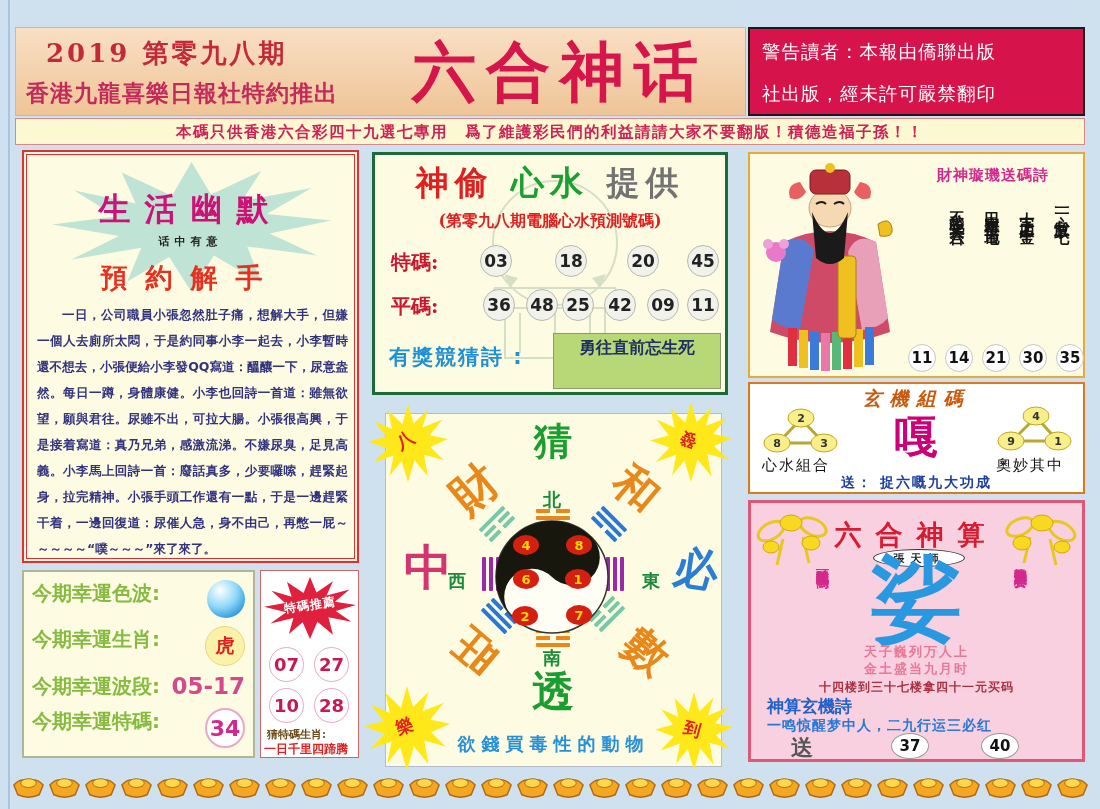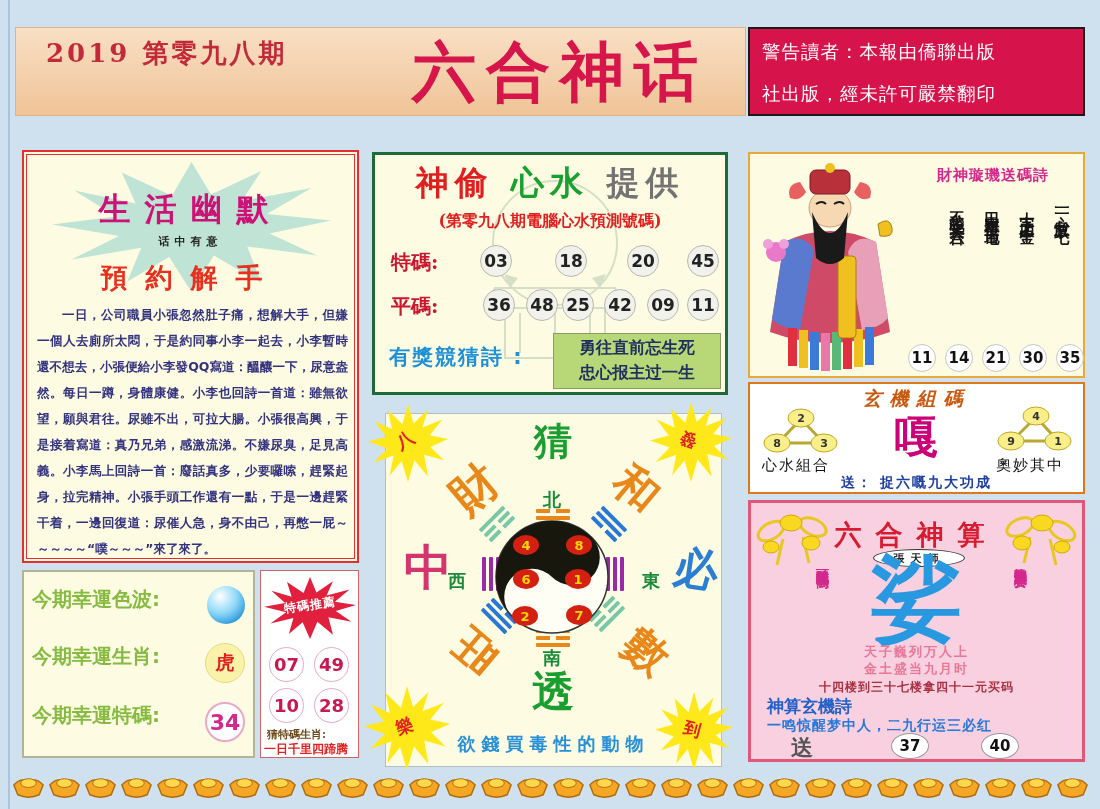--- a/index.html
+++ b/index.html
@@ -21,56 +21,62 @@
   .lucky-row{display:flex;align-items:flex-start;justify-content:space-between;}
   .ingot-row{display:flex;align-items:center;justify-content:center;gap:1px;}
 </style>
 </head>
 <body>
 
 <div class="page">
 
   <div class="abs" style="left:15px;top:27px;width:731px;height:89px;background:linear-gradient(180deg,#f9dfc4,#efc497);border:1px solid #e0b088;box-sizing:border-box;">
     <div class="abs serif" style="left:30px;top:8px;font-size:26px;font-weight:bold;color:#c22a3a;letter-spacing:3px;">2019 第零九八期</div>
+    <div class="abs serif" style="left:10px;top:50px;font-size:23px;font-weight:bold;color:#c22a5a;letter-spacing:1px;">香港九龍喜樂日報社特約推出</div>
     <div class="abs serif" style="left:396px;top:2px;font-size:64px;font-weight:900;color:#d6154a;letter-spacing:10px;line-height:84px;">六合神话</div>
   </div>
   <div class="abs" style="left:748px;top:27px;width:337px;height:89px;background:#d6134b;border:2px solid #1a1a1a;box-sizing:border-box;color:#fff;">
     <div class="abs serif" style="left:12px;top:10px;font-size:18.5px;letter-spacing:1px;">警告讀者：本報由僑聯出版</div>
     <div class="abs serif" style="left:12px;top:52px;font-size:18.5px;letter-spacing:1px;">社出版，經未許可嚴禁翻印</div>
   </div>
 
+  <div class="abs ctr serif" style="left:15px;top:118px;width:1070px;height:27px;background:#fcf8d2;border:1px solid #d88888;box-sizing:border-box;color:#cc2255;font-weight:bold;font-size:15.5px;line-height:25px;letter-spacing:1.5px;">本碼只供香港六合彩四十九選七專用　爲了維護彩民們的利益請請大家不要翻版！積德造福子孫！！</div>
 
   <div class="panel" style="left:22px;top:150px;width:337px;height:413px;border:2px solid #e23030;box-shadow:inset 0 0 0 2px #fdfbe2, inset 0 0 0 3px #e23030;box-sizing:border-box;">
     <div class="abs star24" style="left:28px;top:10px;width:279px;height:130px;background:#bfe3d4;"></div>
     <div class="abs ctr serif" style="left:0;top:36px;width:100%;font-size:32px;font-weight:700;color:#cc1177;letter-spacing:14px;">生活幽默</div>
     <div class="abs ctr serif" style="left:0;top:82px;width:100%;font-size:11px;font-weight:bold;color:#222;letter-spacing:5px;">话中有意</div>
     <div class="abs ctr" style="left:0;top:108px;width:100%;font-size:27px;font-weight:900;color:#e8301e;letter-spacing:18px;">預約解手</div>
     <div class="abs" style="left:13px;top:150px;width:311px;font-size:12.5px;font-weight:bold;color:#32327e;line-height:26px;text-align:justify;text-indent:2em;">一日，公司職員小張忽然肚子痛，想解大手，但嫌一個人去廁所太悶，于是約同事小李一起去，小李暫時還不想去，小張便給小李發QQ寫道：醞釀一下，尿意盎然。每日一蹲，身體康健。小李也回詩一首道：雖無欲望，願與君往。尿雖不出，可拉大腸。小張很高興，于是接着寫道：真乃兄弟，感激流涕。不嫌尿臭，足見高義。小李馬上回詩一首：廢話真多，少要囉嗦，趕緊起身，拉完精神。小張手頭工作還有一點，于是一邊趕緊干着，一邊回復道：尿催人急，身不由己，再憋一屁～～～～～“噗～～～”來了來了。</div>
   </div>
 
   <div class="panel" style="left:22px;top:570px;width:233px;height:188px;border:2px solid #b0b59a;box-sizing:border-box;display:flex;flex-direction:column;justify-content:space-around;padding:4px 8px;">
     <div class="lucky-row">
       <span style="font-size:20px;font-weight:bold;color:#85bb40;">今期幸運色波:</span>
       <span style="width:38px;height:38px;border-radius:50%;background:radial-gradient(circle at 35% 28%, #ffffff, #8fd8f8 45%, #1e8ed8 85%);"></span>
     </div>
     <div class="lucky-row">
       <span style="font-size:20px;font-weight:bold;color:#85bb40;">今期幸運生肖:</span>
       <span class="numc" style="width:40px;height:40px;background:#faf2a8;border:1px solid #e8d880;color:#e02020;font-weight:bold;font-size:19px;">虎</span>
     </div>
     <div class="lucky-row">
+      <span style="font-size:20px;font-weight:bold;color:#85bb40;">今期幸運波段:</span>
+      <span style="color:#d4498c;font-weight:900;font-size:23px;">05-17</span>
+    </div>
+    <div class="lucky-row">
       <span style="font-size:20px;font-weight:bold;color:#85bb40;">今期幸運特碼:</span>
       <span class="numc" style="width:40px;height:40px;background:#fff;border:2px solid #eaa8c8;color:#d4298c;font-weight:900;font-size:22px;">34</span>
     </div>
   </div>
 
   <div class="abs" style="left:260px;top:570px;width:99px;height:188px;background:#fff;border:1px solid #cc6666;box-sizing:border-box;">
     <div class="abs star24" style="left:3px;top:6px;width:92px;height:62px;background:#e0203c;"></div>
     <div class="abs ctr" style="left:3px;top:26px;width:92px;color:#fff;font-size:12px;font-weight:bold;transform:rotate(-8deg);letter-spacing:1px;">特碼推薦</div>
     <div class="abs numc" style="left:8px;top:76px;width:35px;height:35px;background:#fff;border:1.5px solid #eaa8c8;color:#c81850;font-weight:900;font-size:18px;">07</div>
-    <div class="abs numc" style="left:53px;top:76px;width:35px;height:35px;background:#fff;border:1.5px solid #eaa8c8;color:#c81850;font-weight:900;font-size:18px;">49</div>
+    <div class="abs numc" style="left:53px;top:76px;width:35px;height:35px;background:#fff;border:1.5px solid #eaa8c8;color:#c81850;font-weight:900;font-size:18px;">27</div>
     <div class="abs numc" style="left:8px;top:117px;width:35px;height:35px;background:#fff;border:1.5px solid #eaa8c8;color:#c81850;font-weight:900;font-size:18px;">10</div>
     <div class="abs numc" style="left:53px;top:117px;width:35px;height:35px;background:#fff;border:1.5px solid #eaa8c8;color:#c81850;font-weight:900;font-size:18px;">28</div>
     <div class="abs serif" style="left:6px;top:156px;font-size:11px;font-weight:bold;color:#6a4a1a;">猜特碼生肖:</div>
     <div class="abs serif" style="left:3px;top:170px;font-size:12px;font-weight:900;color:#e02020;">一日千里四蹄腾</div>
   </div>
 
   <div class="panel" style="left:372px;top:152px;width:356px;height:243px;border:3px solid #1c6b38;box-sizing:border-box;">
     <svg class="abs" style="left:75px;top:18px;opacity:.3;" width="210" height="205" viewBox="0 0 210 205">
       <circle cx="105" cy="70" r="62" fill="none" stroke="#7aa089" stroke-width="2"></circle>
       <path d="M45 115 h120 l10 20 h-140 z M55 135 v50 h100 v-50 M70 140 v40 M105 140 v40 M140 140 v40" fill="none" stroke="#7aa089" stroke-width="2"></path>
@@ -90,21 +96,20 @@
     <div class="abs serif" style="left:16px;top:138px;font-size:20px;font-weight:900;color:#c81830;">平碼:</div>
     <div class="abs numc gray-c" style="left:102px;top:134px;width:32px;height:32px;font-size:17px;margin-left:6px;">36</div>
     <div class="abs numc gray-c" style="left:151px;top:134px;width:32px;height:32px;font-size:17px;">48</div>
     <div class="abs numc gray-c" style="left:187px;top:134px;width:32px;height:32px;font-size:17px;">25</div>
     <div class="abs numc gray-c" style="left:229px;top:134px;width:32px;height:32px;font-size:17px;">42</div>
     <div class="abs numc gray-c" style="left:272px;top:134px;width:32px;height:32px;font-size:17px;">09</div>
     <div class="abs numc gray-c" style="left:312px;top:134px;width:32px;height:32px;font-size:17px;">11</div>
     <div class="abs" style="left:14px;top:188px;font-size:21px;font-weight:900;color:#1e90d6;letter-spacing:2px;">有獎競猜詩 :</div>
     <div class="abs ctr serif" style="left:178px;top:178px;width:168px;height:56px;background:#b8d878;border:1px solid #8a9a6a;box-sizing:border-box;">
       <div style="font-size:16.5px;font-weight:900;color:#203060;line-height:27px;">勇往直前忘生死</div>
-      <div style="font-size:16.5px;font-weight:900;color:#203060;line-height:24px;">忠心报主过一生</div>
     </div>
   </div>
 
   <div class="panel" style="left:385px;top:413px;width:337px;height:354px;border:1px solid #b4bcc8;box-sizing:border-box;">
     <div class="abs serif" style="left:148px;top:2px;font-size:38px;font-weight:900;color:#1a9e30;">猜</div>
     <div class="abs serif" style="left:66px;top:44px;font-size:46px;font-weight:900;color:#e8881a;transform:rotate(-40deg);">財</div>
     <div class="abs serif" style="left:228px;top:46px;font-size:44px;font-weight:900;color:#e8881a;transform:rotate(40deg);">和</div>
     <div class="abs serif" style="left:18px;top:122px;font-size:48px;font-weight:900;color:#d4356e;">中</div>
     <div class="abs serif" style="left:288px;top:126px;font-size:44px;font-weight:900;color:#2a7fd4;transform:rotate(8deg);">必</div>
     <div class="abs serif" style="left:68px;top:206px;font-size:44px;font-weight:900;color:#e8881a;transform:rotate(-140deg);">旺</div>

